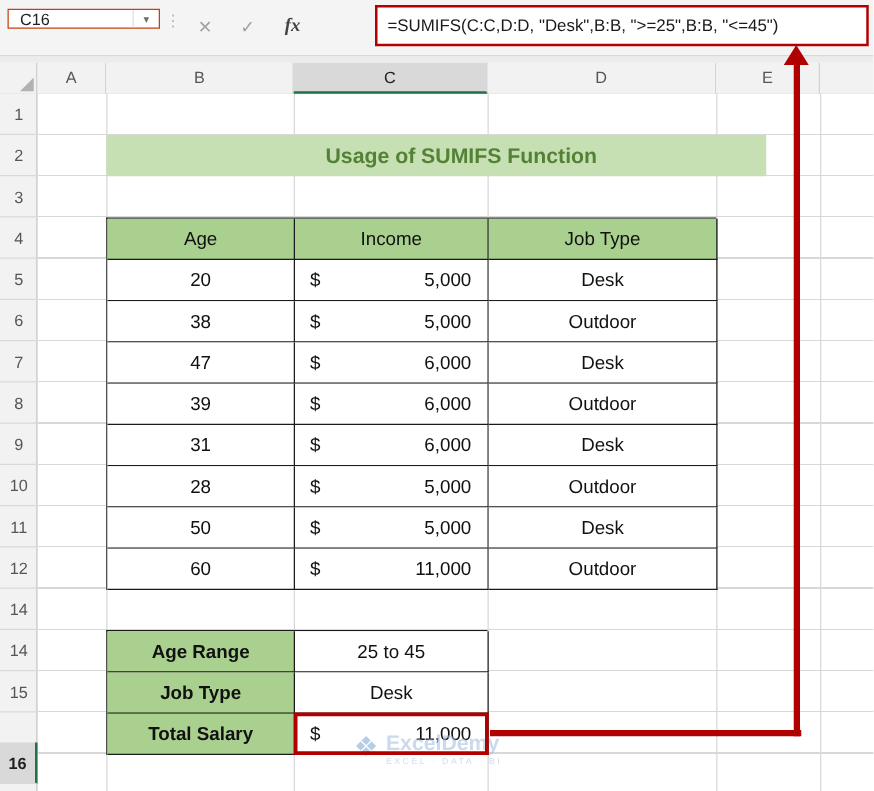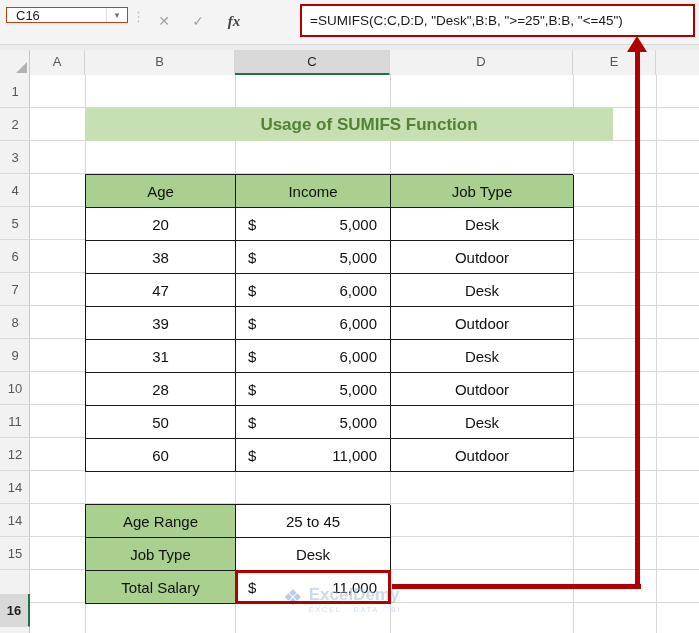--- a/index.html
+++ b/index.html
@@ -61,21 +61,21 @@
   .cell{border-right:1px solid #1a1a1a;border-bottom:1px solid #1a1a1a;box-sizing:border-box;
         display:flex;align-items:center;justify-content:center;font-size:15px;color:#111;background:#fff;}
   .cell.th{background:#a9d08e;font-weight:normal;}
   .cell.money{justify-content:space-between;padding:0 13px 0 12px;}
   .cell.money .amt{text-align:right;}
 
   
   .sum-table{position:absolute;left:85px;top:504px;width:305px;z-index:2;display:grid;
              grid-template-columns:150px 155px;grid-auto-rows:33px;
              border-top:1px solid #1a1a1a;border-left:1px solid #1a1a1a;box-sizing:border-box;background:#fff;}
-  .cell.label{background:#a9d08e;font-weight:normal;}
+  .cell.label{background:#a9d08e;font-weight:bold;}
 
   
   .result-red-border{position:absolute;left:235px;top:570px;width:156px;height:34px;
                      border:3px solid #b00000;box-sizing:border-box;z-index:5;pointer-events:none;}
   .arrow-h{position:absolute;left:392px;top:584px;width:249px;height:5px;background:#b00000;z-index:5;}
   .arrow-v{position:absolute;left:635px;top:50px;width:5px;height:539px;background:#b00000;z-index:5;}
   .arrow-head{position:absolute;left:627px;top:36px;width:0;height:0;z-index:6;
               border-left:10px solid transparent;border-right:10px solid transparent;
               border-bottom:16px solid #b00000;}
 

